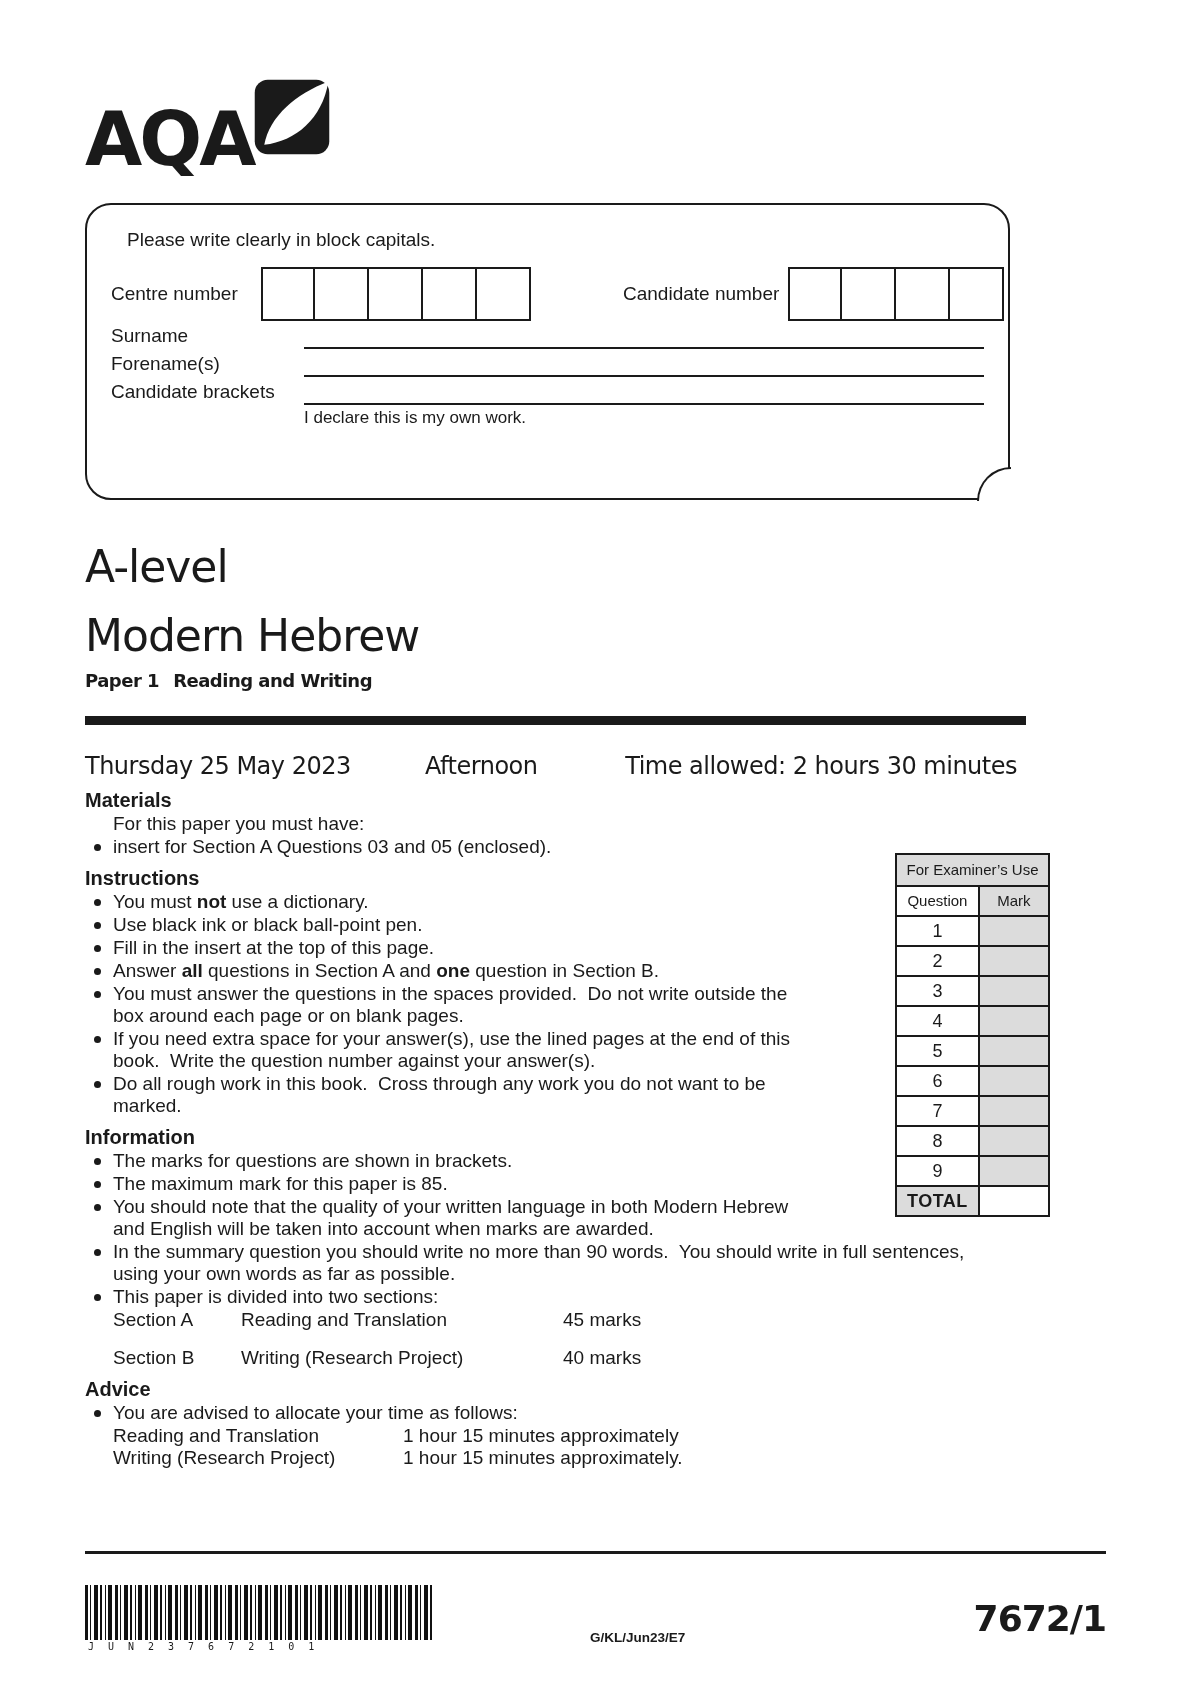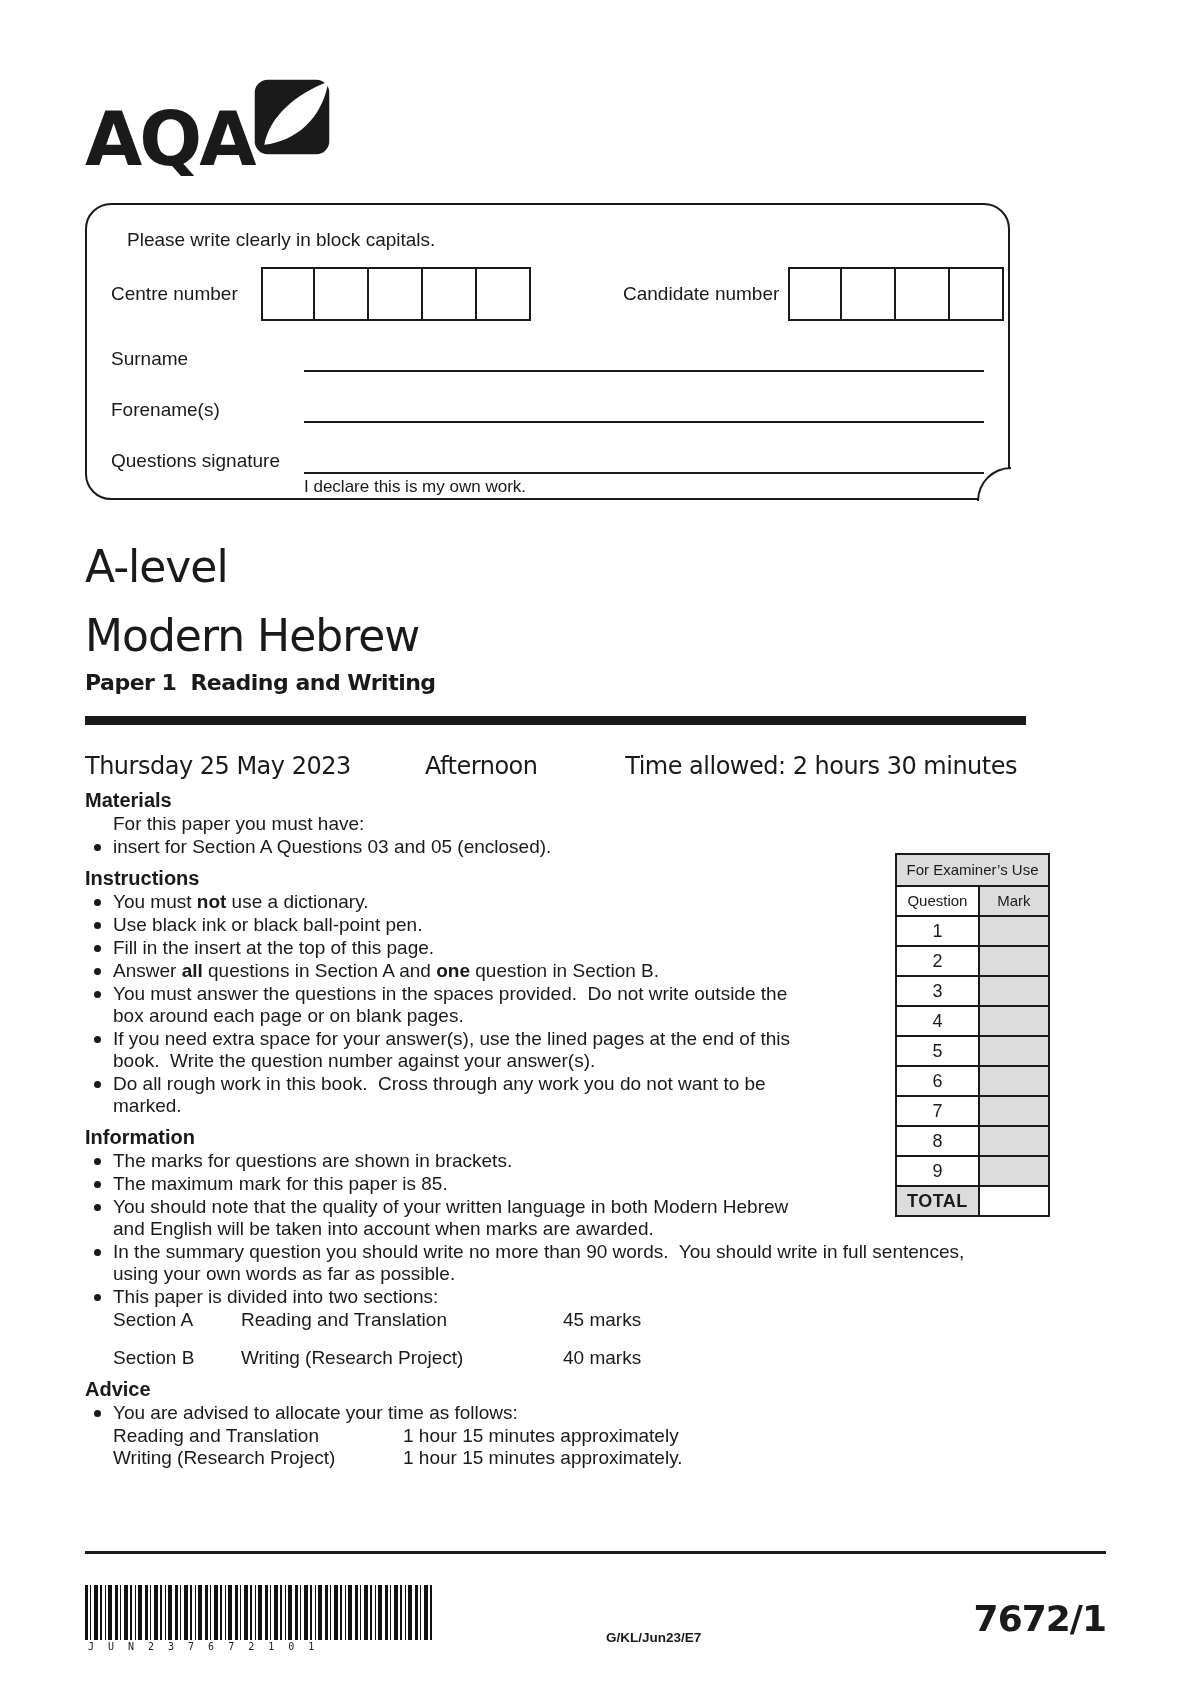--- a/index.html
+++ b/index.html
@@ -42,30 +42,30 @@
   .numrow{display:flex;align-items:center;margin-top:16px;}
   .numlabel{font-size:19px;width:150px;flex:none;}
   .boxes{display:flex;}
   .nbox{
     width:54px;height:54px;background:#fff;
     border:2px solid var(--ink);border-left:none;
   }
   .nbox:first-child{border-left:2px solid var(--ink);}
   .cand-gap{width:92px;flex:none;}
   .numlabel.cand{width:165px;}
-  .linerow{display:flex;align-items:flex-end;margin-top:23px;height:28px;}
+  .linerow{display:flex;align-items:flex-end;height:28px;}
   .linelabel{font-size:19px;width:193px;flex:none;padding-bottom:2px;}
   .wline{flex:1;border-bottom:2px solid var(--ink);height:100%;}
   .declaration{font-size:17px;margin:3px 0 0 193px;}
   
   .titles{position:absolute;left:85px;top:532px;font-family:"DejaVu Sans", sans-serif;}
   .qual,.subject{font-size:44px;font-weight:500;line-height:69px;letter-spacing:-1px;}
   .paper-line{
     position:absolute;left:85px;top:670px;
-    font-family:"DejaVu Sans", sans-serif;font-size:22px;font-weight:600;letter-spacing:-0.5px;
+    font-family:"DejaVu Sans", sans-serif;font-size:18px;font-weight:600;letter-spacing:-0.5px;
     display:flex;gap:14px;
   }
   .thick-rule{position:absolute;left:85px;top:716px;width:941px;height:9px;background:var(--ink);}
   
   .session{
     position:absolute;left:85px;top:752px;width:932px;
     font-family:"DejaVu Sans", sans-serif;font-size:24px;letter-spacing:-0.5px;
     display:grid;grid-template-columns:340px 192px 1fr;
   }
   .session .time{text-align:right;}
@@ -108,21 +108,21 @@
     background:repeating-linear-gradient(90deg,
       #111 0 3px,#fff 3px 5px,#111 5px 6px,#fff 6px 9px,
       #111 9px 13px,#fff 13px 15px,#111 15px 17px,#fff 17px 20px,
       #111 20px 21px,#fff 21px 23px,#111 23px 27px,#fff 27px 30px);
   }
   .barcode-label{
     position:absolute;left:88px;top:1641px;width:350px;
     font-family:"DejaVu Sans Mono", monospace;font-size:10px;letter-spacing:14px;
     white-space:nowrap;
   }
-  .print-code{position:absolute;left:606px;top:1630px;font-size:13.5px;font-weight:bold;}
+  .print-code{position:absolute;left:590px;top:1630px;font-size:13.5px;font-weight:bold;}
   .paper-ref{
     position:absolute;right:84px;top:1598px;
     font-family:"DejaVu Sans", sans-serif;font-size:36px;font-weight:800;letter-spacing:-1px;
   }
 </style>
 </head>
 <body>
 
 <div class="page">
 
@@ -160,21 +160,21 @@
       <span class="linelabel">Surname</span>
       <span class="wline"></span>
     </div>
 
     <div class="linerow">
       <span class="linelabel">Forename(s)</span>
       <span class="wline"></span>
     </div>
 
     <div class="linerow">
-      <span class="linelabel">Questions signature</span>
+      <span class="linelabel">Candidate brackets</span>
       <span class="wline"></span>
     </div>
     <div class="declaration">I declare this is my own work.</div>
 
     <div class="notch"></div>
   </div>
 
   <div class="titles">
     <div class="qual">A-level</div>
     <div class="subject">Modern Hebrew</div>

